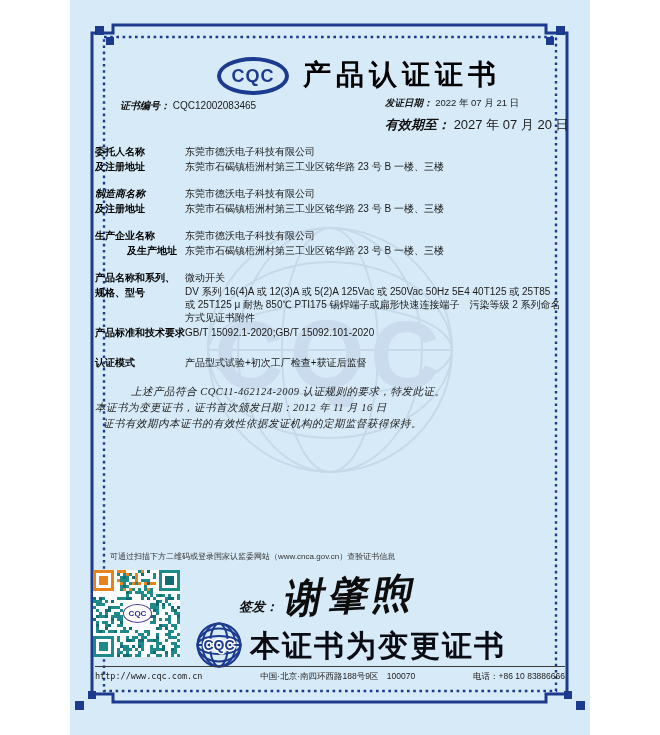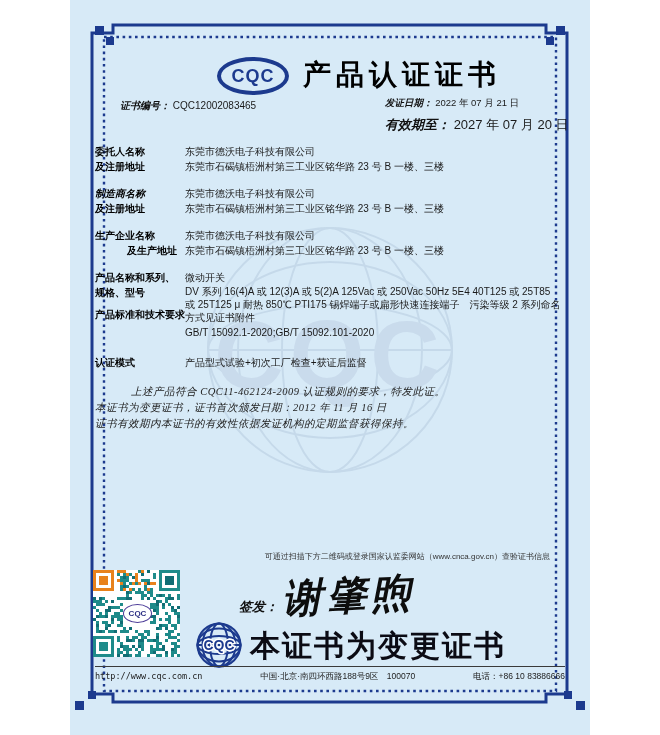--- a/index.html
+++ b/index.html
@@ -12,21 +12,21 @@
              border-radius:50%;display:flex;align-items:center;justify-content:center;box-sizing:border-box;}
   .oval-logo span{font-weight:bold;font-size:18px;letter-spacing:1px;color:#1c3a8e;}
   .title{position:absolute;left:303px;top:56px;font-size:28px;font-weight:bold;color:#000;
          letter-spacing:5px;white-space:nowrap;text-align:right;}
   .kai{font-family:"Liberation Serif",serif;font-style:italic;font-weight:bold;color:#111;}
   .meta{font-size:10px;white-space:nowrap;}
   .lblcol{position:absolute;left:95px;width:92px;font-size:10px;font-weight:bold;color:#000;}
   .valcol{position:absolute;left:185px;width:378px;font-size:10px;color:#1a1a1a;line-height:14px;}
   .stmt{font-family:"Liberation Serif",serif;font-style:italic;font-size:10.5px;color:#222;
         letter-spacing:0.5px;white-space:nowrap;}
-  .note{position:absolute;left:110px;top:551px;width:440px;text-align:right;font-size:8px;color:#333;}
+  .note{position:absolute;left:110px;top:551px;width:440px;text-align:left;font-size:8px;color:#333;}
   .sig{position:absolute;left:282px;top:568px;font-family:"Liberation Serif",serif;font-style:italic;
        font-weight:bold;font-size:40px;color:#0d0d0d;transform:rotate(-3deg);letter-spacing:4px;}
   .orgname{position:absolute;left:250px;top:626px;font-size:30px;font-weight:bold;color:#0b0b14;
            letter-spacing:2px;white-space:nowrap;}
   .qr-center{position:absolute;left:123px;top:604px;width:27px;height:17px;background:#fff;
              border:1px solid #4b3a97;border-radius:50%;display:flex;align-items:center;justify-content:center;
              font-size:8px;font-weight:bold;color:#2b2e83;}
   .footer{position:absolute;left:95px;top:671px;width:470px;display:flex;justify-content:space-between;
           align-items:baseline;font-size:8.5px;color:#222;}
   .mono{font-family:"DejaVu Sans Mono",monospace;}
@@ -98,29 +98,29 @@
   <div class="lblcol" style="top:229px;">生产企业名称</div>
   <div class="valcol" style="top:229px;">东莞市德沃电子科技有限公司</div>
   <div class="lblcol" style="top:244px;margin-left:32px;">及生产地址</div>
   <div class="valcol" style="top:244px;">东莞市石碣镇梧洲村第三工业区铭华路 23 号 B 一楼、三楼</div>
 
   <div class="lblcol" style="top:271px;">产品名称和系列、</div>
   <div class="lblcol" style="top:286px;">规格、型号</div>
   <div class="valcol" style="top:271px;">微动开关</div>
   <div class="valcol" style="top:285px;line-height:13px;">DV 系列 16(4)A 或 12(3)A 或 5(2)A 125Vac 或 250Vac 50Hz 5E4 40T125 或 25T85 或 25T125 μ 耐热 850℃ PTI175 锡焊端子或扁形快速连接端子　污染等级 2 系列命名方式见证书附件</div>
 
-  <div class="lblcol" style="top:308px;width:96px;">产品标准和技术要求</div>
+  <div class="lblcol" style="top:326px;width:96px;">产品标准和技术要求</div>
   <div class="valcol" style="top:326px;">GB/T 15092.1-2020;GB/T 15092.101-2020</div>
 
   <div class="lblcol" style="top:356px;">认证模式</div>
   <div class="valcol" style="top:356px;">产品型式试验+初次工厂检查+获证后监督</div>
 
   <div class="abs stmt" style="left:95px;top:385px;padding-left:36px;">上述产品符合 CQC11-462124-2009 认证规则的要求，特发此证。</div>
   <div class="abs stmt" style="left:95px;top:401px;">本证书为变更证书，证书首次颁发日期：2012 年 11 月 16 日</div>
-  <div class="abs stmt" style="left:95px;top:417px;">证书有效期内本证书的有效性依据发证机构的定期监督获得保持。</div>
+  <div class="abs stmt" style="left:95px;top:417px;padding-left:8px;">证书有效期内本证书的有效性依据发证机构的定期监督获得保持。</div>
 
   <div class="note">可通过扫描下方二维码或登录国家认监委网站（www.cnca.gov.cn）查验证书信息</div>
 
   <svg class="abs" style="left:93px;top:570px;" width="87" height="87" viewBox="0 0 87 87">
     <rect x="0" y="0" width="87" height="87" fill="#ffffff"></rect>
     <g id="qr-modules">
         <rect x="24" y="0" width="3" height="3" fill="#e8821c"></rect>
         <rect x="27" y="0" width="3" height="3" fill="#e8821c"></rect>
         <rect x="30" y="0" width="3" height="3" fill="#e8821c"></rect>
         <rect x="45" y="0" width="3" height="3" fill="#1e8b8a"></rect>

